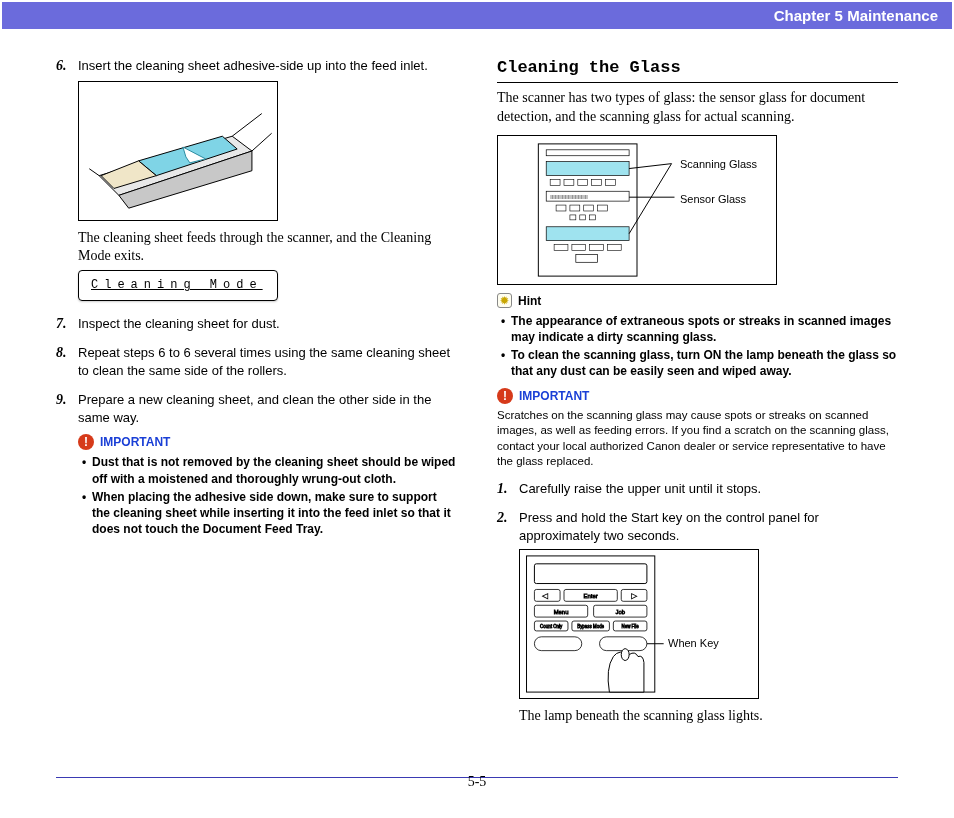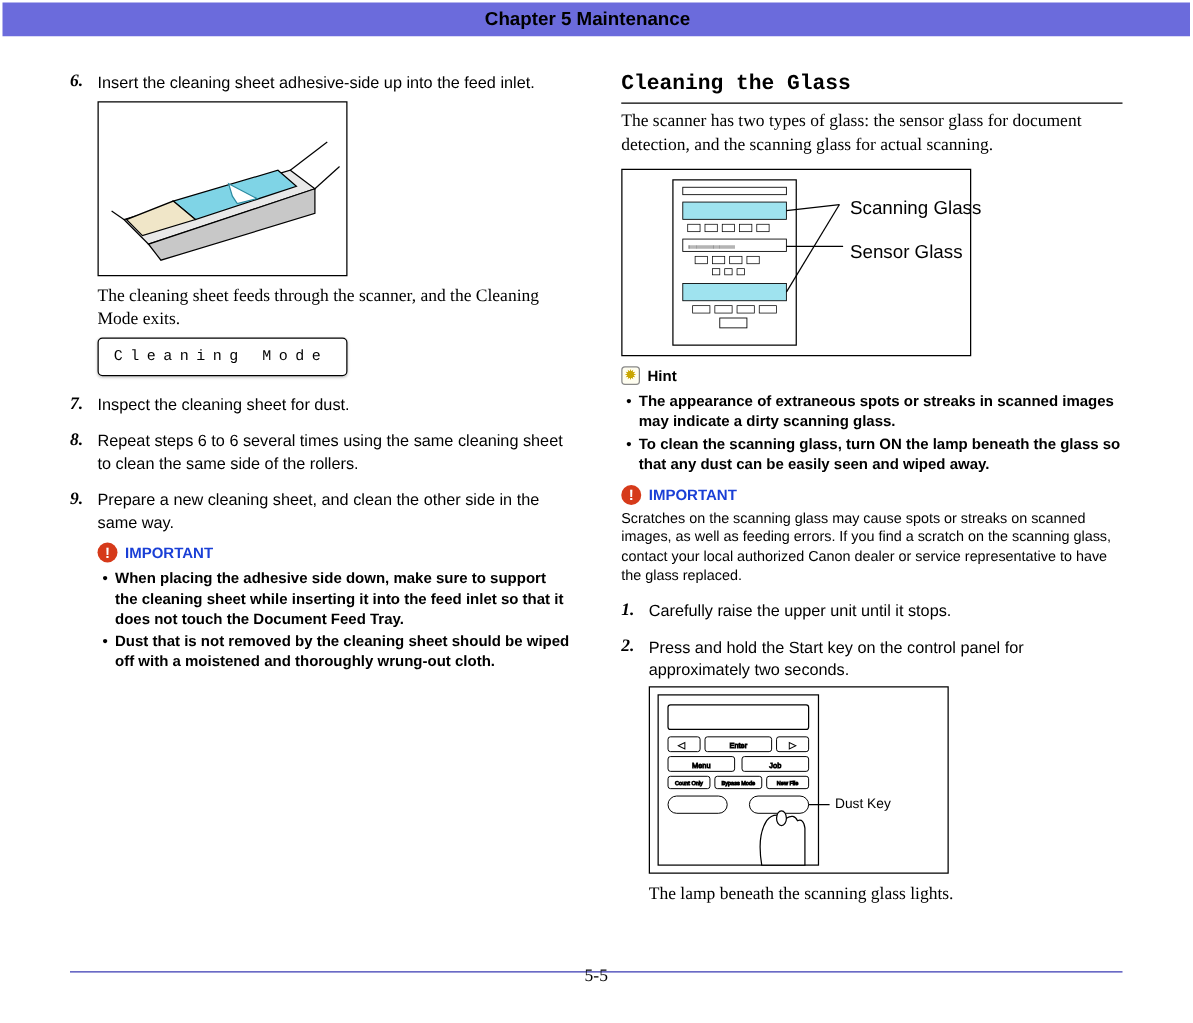--- a/index.html
+++ b/index.html
@@ -8,24 +8,24 @@
     font-size: 13px;
     color: #000;
     background: #fff;
     width: 954px;
     height: 818px;
     position: relative;
     overflow: hidden;
   }
   .chapter-bar {
     background: #6b6bdc;
-    color: #000000;
+    color: #ffffff;
     font-weight: bold;
     padding: 5px 14px 5px 0;
-    text-align: center;
+    text-align: right;
     font-size: 15px;
     margin: 2px 2px 0 2px;
   }
   .page-body {
     display: flex;
     gap: 40px;
     padding: 28px 56px 0 56px;
   }
   .col {
     width: 50%;
@@ -62,20 +62,21 @@
   .lcd-box {
     border: 1px solid #000;
     border-radius: 4px;
     padding: 6px 12px;
     width: 200px;
     font-family: 'Courier New', monospace;
     letter-spacing: 6px;
     font-size: 12px;
     box-shadow: 0 1px 2px rgba(0,0,0,.2);
     margin: 4px 0 14px 0;
+    text-decoration: underline;
   }
   .important-label, .hint-label {
     display: flex;
     align-items: center;
     gap: 6px;
     font-weight: bold;
     font-size: 12px;
     margin: 8px 0 4px 0;
   }
   .important-label { color: #1a3fd6; }
@@ -124,21 +125,21 @@
     font-size: 17px;
     border-bottom: 1px solid #000;
     padding-bottom: 2px;
     margin-bottom: 6px;
   }
   .small-text { font-size: 11.5px; line-height: 1.35; }
   .fig-glass { width: 280px; height: 150px; position: relative; }
   .fig-glass svg { width: 100%; height: 100%; }
   .glass-label {
     position: absolute;
-    font-size: 15px;
+    font-size: 11px;
     white-space: nowrap;
   }
   .fig-panel { width: 240px; height: 150px; position: relative; margin-top:4px;}
   .fig-panel svg { width: 100%; height: 100%; }
   .panel-keylabel { position: absolute; font-size: 11px; left: 148px; top: 86px; }
   .footer-rule {
     position: absolute;
     left: 56px; right: 56px;
     bottom: 40px;
     border-top: 1.5px solid #3a3ab3;
@@ -192,22 +193,22 @@
       </li>
       <li>
         <span class="num">9.</span>
         <span>Prepare a new cleaning sheet, and clean the other side in the same way.</span>
 
         <div class="important-label">
           <span class="excl">!</span>
           <span>IMPORTANT</span>
         </div>
         <ul class="bullets">
+          <li>Dust that is not removed by the cleaning sheet should be wiped off with a moistened and thoroughly wrung-out cloth.</li>
           <li>When placing the adhesive side down, make sure to support the cleaning sheet while inserting it into the feed inlet so that it does not touch the Document Feed Tray.</li>
-          <li>Dust that is not removed by the cleaning sheet should be wiped off with a moistened and thoroughly wrung-out cloth.</li>
         </ul>
       </li>
     </ol>
   </div>
 
   <div class="col">
     <h2 class="section">Cleaning the Glass</h2>
     <p class="serif" style="margin-bottom:8px">The scanner has two types of glass: the sensor glass for document detection, and the scanning glass for actual scanning.</p>
 
     <div class="fig-box fig-glass">
@@ -298,21 +299,21 @@
               <text x="111" y="79" font-size="4.5" text-anchor="middle">New File</text>
               <rect x="14" y="88" width="48" height="14" rx="7"></rect>
               <rect x="80" y="88" width="48" height="14" rx="7"></rect>
             </g>
             <line x1="128" y1="95" x2="145" y2="95" stroke="#000"></line>
             <g stroke="#000" stroke-width="1" fill="#fff">
               <path d="M90 144 Q86 120 94 108 Q100 100 110 106 Q116 102 119 108 Q124 106 125 114 L125 144 Z"></path>
               <ellipse cx="106" cy="106" rx="4" ry="6" fill="#fff"></ellipse>
             </g>
           </svg>
-          <div class="panel-keylabel">Dust Key</div>
+          <div class="panel-keylabel">When Key</div>
         </div>
         <div class="serif">The lamp beneath the scanning glass lights.</div>
       </li>
     </ol>
   </div>
 </div>
 
 <div class="footer-rule"></div>
 <div class="page-num">5-5</div>
 

